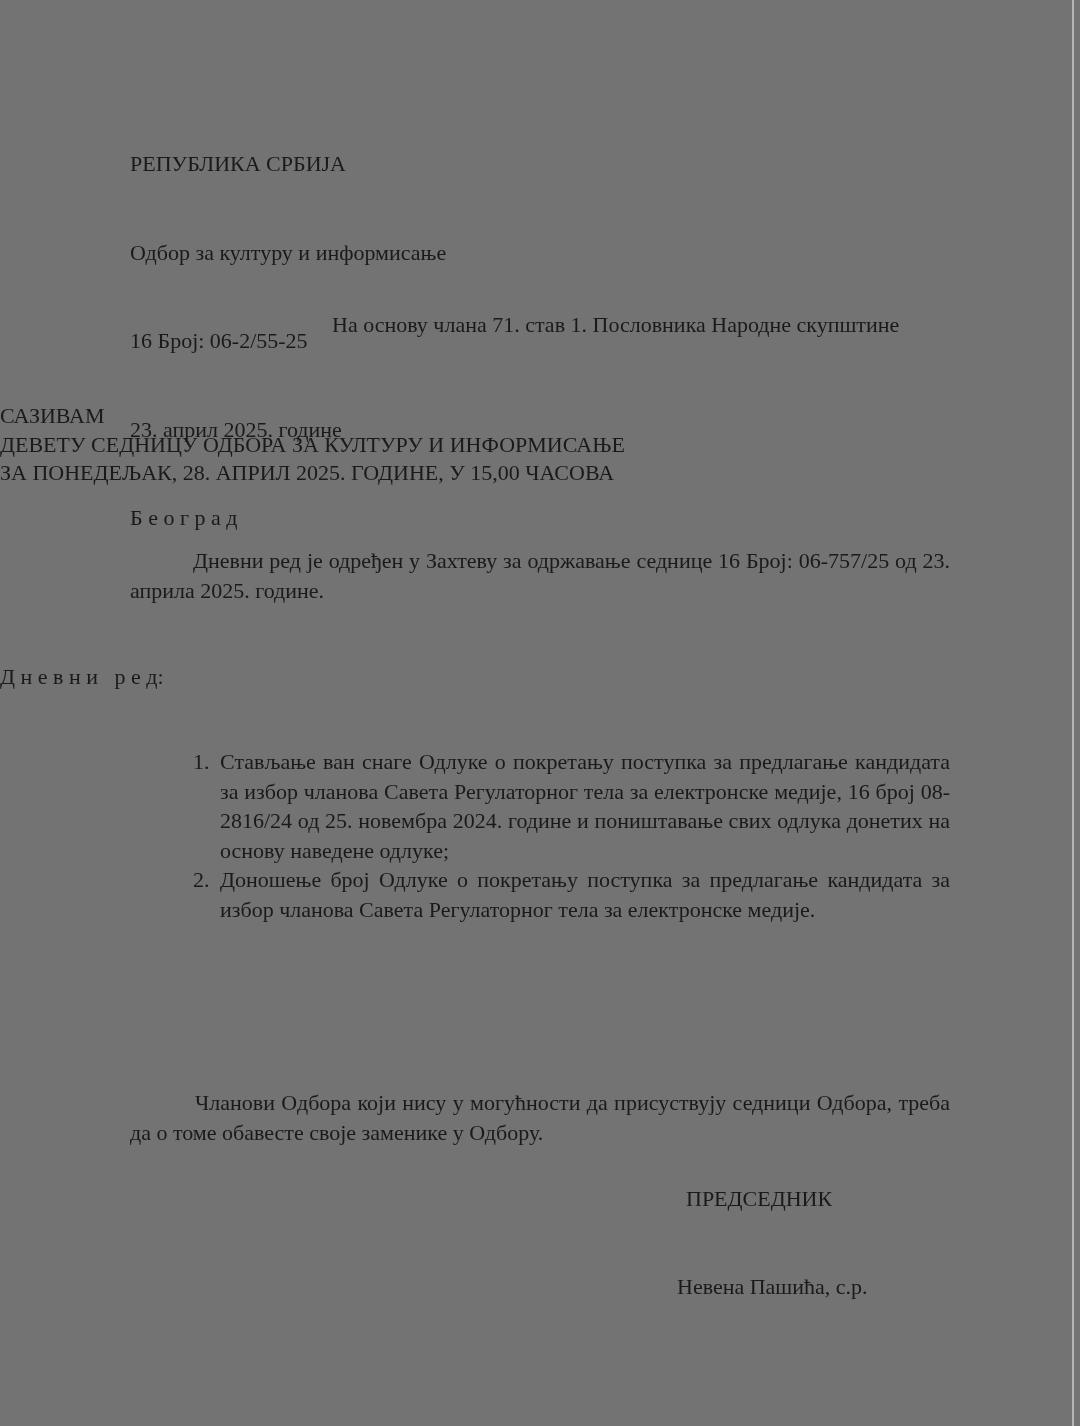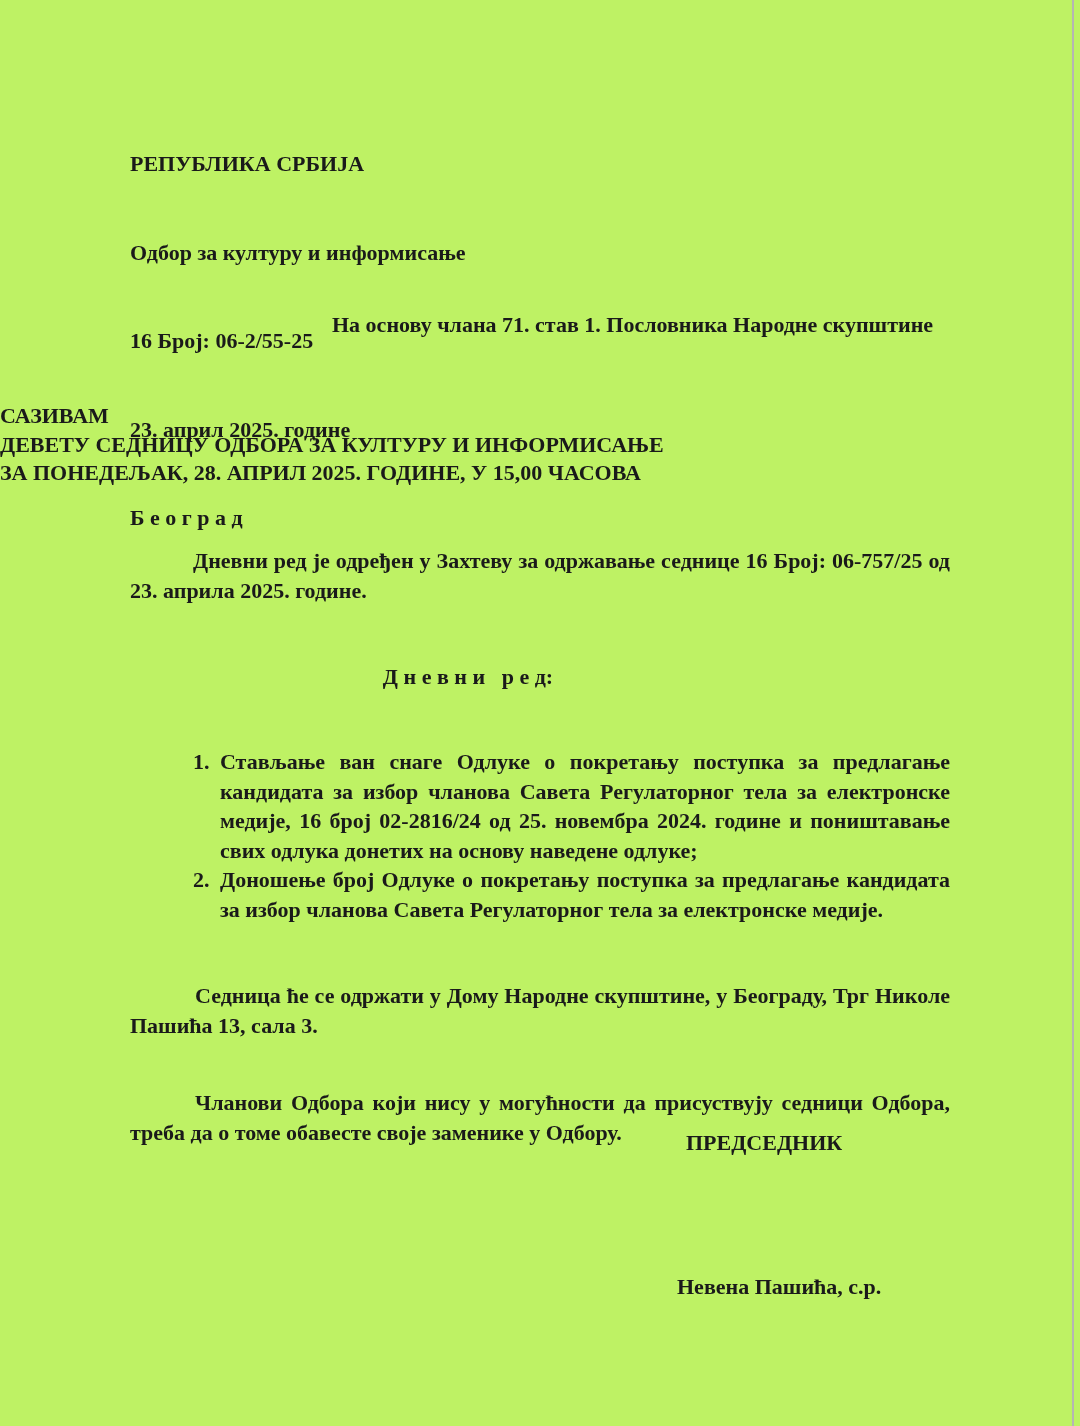--- a/index.html
+++ b/index.html
@@ -42,21 +42,20 @@
     top: 546px;
     width: 820px;
     text-align: justify;
     text-indent: 63px;
     line-height: 29.5px;
   }
   .agenda-heading {
     left: 0;
     top: 662px;
     width: 936px;
-    text-align: center;
     line-height: 29.5px;
     white-space: pre;
   }
   .agenda-list {
     left: 193px;
     top: 747px;
     width: 757px;
   }
   .agenda-item {
     display: flex;
@@ -83,42 +82,42 @@
     left: 130px;
     top: 1053px;
     width: 820px;
     text-align: justify;
     text-indent: 65px;
     line-height: 29.5px;
     margin-top: 35px;
   }
   .sig-title {
     left: 686px;
-    top: 1128px;
+    top: 1184px;
     line-height: 29.5px;
     white-space: nowrap;
     text-align: center;
   }
   .sig-name {
     left: 677px;
     top: 1272px;
     line-height: 29.5px;
     white-space: nowrap;
   }
   .page-edge-line {
     left: 1072px;
     top: 0;
     width: 2px;
     height: 1426px;
   }
 </style>
 </head>
 <body>
 
-<div class="page" style="background: #bef264; font-weight: bold;">
+<div class="page" style="background: #737373;">
 
   <div class="abs header-block">
     <div>РЕПУБЛИКА СРБИЈА</div>
     <div>Одбор за културу и информисање</div>
     <div>16 Број: 06-2/55-25</div>
     <div>23. април 2025. године</div>
     <div>Б е о г р а д</div>
   </div>
 
   <div class="abs legal-basis">На основу члана 71. став 1. Пословника Народне скупштине</div>
@@ -129,29 +128,28 @@
     <div>ЗА ПОНЕДЕЉАК, 28. АПРИЛ 2025. ГОДИНЕ, У 15,00 ЧАСОВА</div>
   </div>
 
   <div class="abs agenda-intro">Дневни ред је одређен у Захтеву за одржавање седнице 16 Број: 06-757/25 од 23. априла 2025. године.</div>
 
   <div class="abs agenda-heading">Д н е в н и   р е д:</div>
 
   <div class="abs agenda-list">
     <div class="agenda-item">
       <span class="num">1.</span>
-      <span class="itm-text">Стављање ван снаге Одлуке о покретању поступка за предлагање кандидата за избор чланова Савета Регулаторног тела за електронске медије, 16 број 02-2816/24 од 25. новембра 2024. године и поништавање свих одлука донетих на основу наведене одлуке;</span>
+      <span class="itm-text">Стављање ван снаге Одлуке о покретању поступка за предлагање кандидата за избор чланова Савета Регулаторног тела за електронске медије, 16 број 08-2816/24 од 25. новембра 2024. године и поништавање свих одлука донетих на основу наведене одлуке;</span>
     </div>
     <div class="agenda-item">
       <span class="num">2.</span>
       <span class="itm-text">Доношење број Одлуке о покретању поступка за предлагање кандидата за избор чланова Савета Регулаторног тела за електронске медије.</span>
     </div>
   </div>
 
-  <div class="abs venue-paragraph">Седница ће се одржати у Дому Народне скупштине, у Београду, Трг Николе Пашића 13, сала 3.</div>
 
   <div class="abs absence-paragraph">Чланови Одбора који нису у могућности да присуствују седници Одбора, треба да о томе обавесте своје заменике у Одбору.</div>
 
   <div class="abs sig-title">ПРЕДСЕДНИК</div>
 
   <div class="abs sig-name">Невена Пашића, с.р.</div>
 
   <div class="abs page-edge-line" style="background: rgb(181, 181, 181);"></div>
 
 </div>

